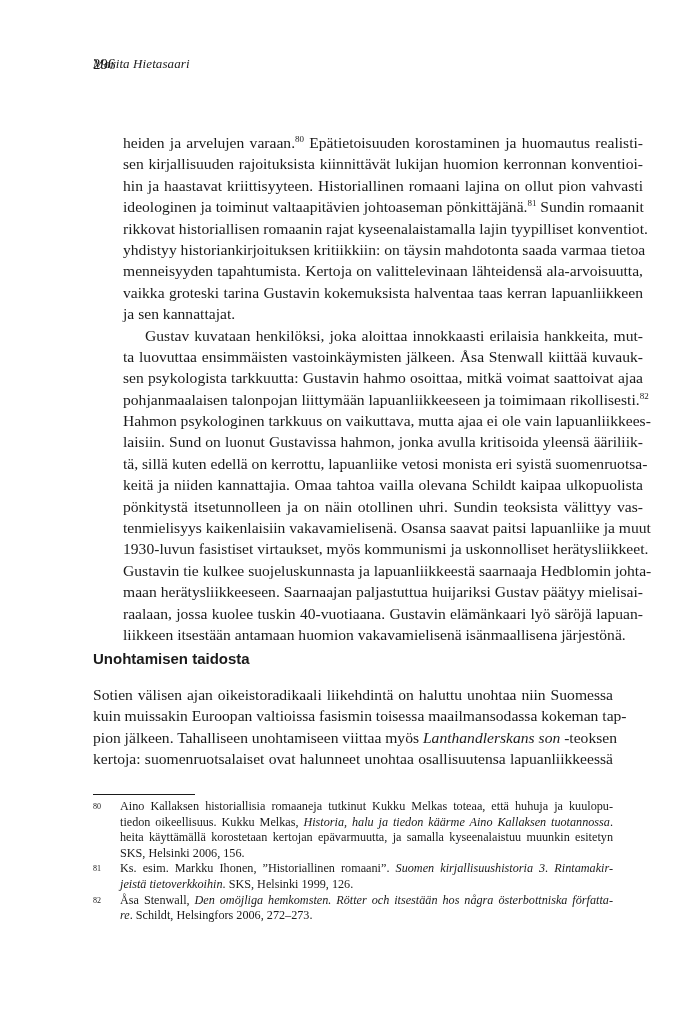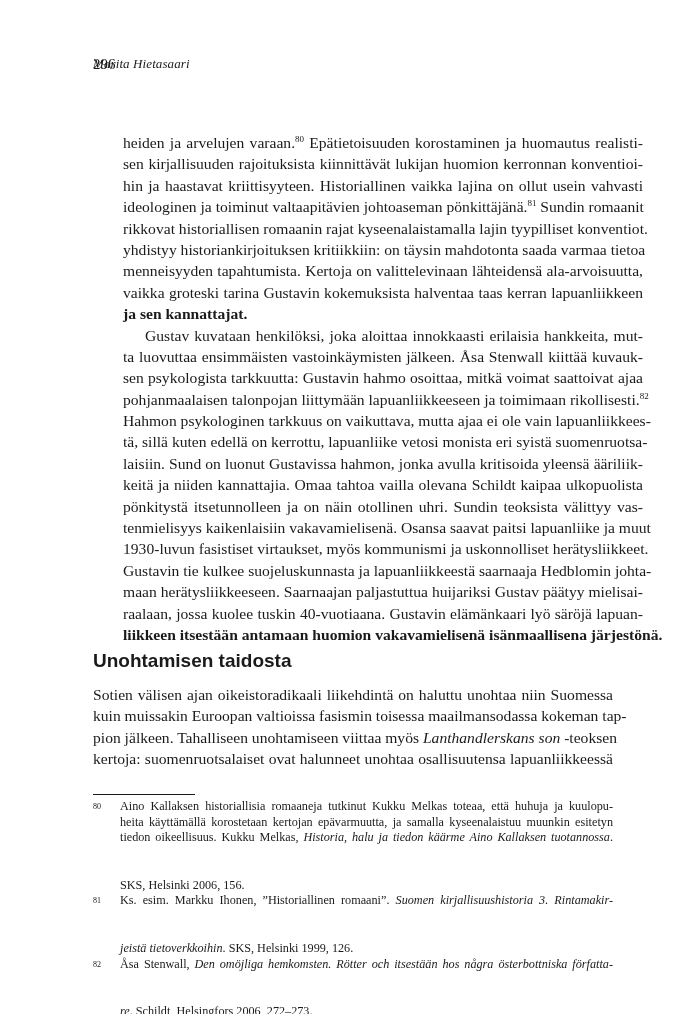--- a/index.html
+++ b/index.html
@@ -6,60 +6,60 @@
     body { width: 700px; height: 1014px; position: relative; overflow: hidden;
            font-family: "Liberation Serif", "DejaVu Serif", serif; color: #1a1a1a; }
     .page { position: absolute; left: 0; top: 0; width: 700px; height: 1014px; border-radius: 19px; }
     .running-head { position: absolute; top: 56px; left: 93px; width: 520px; height: 20px; }
     .page-number { position: absolute; left: 0; top: 0; font-size: 15px; }
     .running-title { position: absolute; left: 0; right: 0; top: 0; text-align: left;
                      font-style: italic; font-size: 13px; letter-spacing: 0.1px; }
     .text-block { position: absolute; left: 93px; width: 520px; font-size: 15.6px; }
     .line { height: 21.4px; line-height: 21.4px; white-space: nowrap;
             text-align: justify; text-align-last: justify; overflow: visible; }
-    .line.last { text-align-last: left; font-weight: bold; }
+    .line.last { text-align-last: left; }
     .line.indent { padding-left: 22px; }
     sup { font-size: 9px; line-height: 0; vertical-align: 6px; }
     .section-heading { position: absolute; left: 93px; top: 650px;
                        font-family: "Liberation Sans", "DejaVu Sans", sans-serif;
-                       font-weight: bold; font-size: 19px; }
+                       font-weight: bold; font-size: 15px; }
     .footnote-rule { position: absolute; left: 93px; top: 794px; width: 102px; height: 1px; background: #1a1a1a; }
     .footnotes { position: absolute; left: 93px; top: 799px; width: 520px; font-size: 12.2px; }
     .fn { position: relative; padding-left: 27px; }
     .fn-num { position: absolute; left: 0; top: 0; font-size: 8px; line-height: 15.6px; vertical-align: top; }
     .fn-line { height: 15.6px; line-height: 15.6px; white-space: nowrap; text-align: justify; text-align-last: justify; }
-    .fn-line.last { text-align-last: left; margin-top: 32px; }
+    .fn-line.last { text-align-last: left; }
     i { font-style: italic; }
   </style>
 </head>
 <body>
 
 <div class="page">
   <div class="running-head">
     <span class="page-number">296</span>
     <div class="running-title">Marita Hietasaari</div>
   </div>
 
   <div class="text-block" id="section1" style="top:132px;margin-left:30px;">
       <div class="line"><span>heiden ja arvelujen varaan.</span><sup>80</sup><span> Epätietoisuuden korostaminen ja huomautus realisti-</span></div>
       <div class="line"><span>sen kirjallisuuden rajoituksista kiinnittävät lukijan huomion kerronnan konventioi-</span></div>
-      <div class="line"><span>hin ja haastavat kriittisyyteen. Historiallinen vaikka lajina on ollut usein vahvasti</span></div>
+      <div class="line"><span>hin ja haastavat kriittisyyteen. Historiallinen romaani lajina on ollut pion vahvasti</span></div>
       <div class="line"><span>ideologinen ja toiminut valtaapitävien johtoaseman pönkittäjänä.</span><sup>81</sup><span> Sundin romaanit</span></div>
       <div class="line"><span>rikkovat historiallisen romaanin rajat kyseenalaistamalla lajin tyypilliset konventiot.</span></div>
       <div class="line"><span>yhdistyy historiankirjoituksen kritiikkiin: on täysin mahdotonta saada varmaa tietoa</span></div>
       <div class="line"><span>menneisyyden tapahtumista. Kertoja on valittelevinaan lähteidensä ala-arvoisuutta,</span></div>
       <div class="line"><span>vaikka groteski tarina Gustavin kokemuksista halventaa taas kerran lapuanliikkeen</span></div>
       <div class="line last"><span>ja sen kannattajat.</span></div>
       <div class="line indent"><span>Gustav kuvataan henkilöksi, joka aloittaa innokkaasti erilaisia hankkeita, mut-</span></div>
       <div class="line"><span>ta luovuttaa ensimmäisten vastoinkäymisten jälkeen. Åsa Stenwall kiittää kuvauk-</span></div>
       <div class="line"><span>sen psykologista tarkkuutta: Gustavin hahmo osoittaa, mitkä voimat saattoivat ajaa</span></div>
       <div class="line"><span>pohjanmaalaisen talonpojan liittymään lapuanliikkeeseen ja toimimaan rikollisesti.</span><sup>82</sup></div>
       <div class="line"><span>Hahmon psykologinen tarkkuus on vaikuttava, mutta ajaa ei ole vain lapuanliikkees-</span></div>
+      <div class="line"><span>laisiin. Sund on luonut Gustavissa hahmon, jonka avulla kritisoida yleensä ääriliik-</span></div>
       <div class="line"><span>tä, sillä kuten edellä on kerrottu, lapuanliike vetosi monista eri syistä suomenruotsa-</span></div>
-      <div class="line"><span>laisiin. Sund on luonut Gustavissa hahmon, jonka avulla kritisoida yleensä ääriliik-</span></div>
       <div class="line"><span>keitä ja niiden kannattajia. Omaa tahtoa vailla olevana Schildt kaipaa ulkopuolista</span></div>
       <div class="line"><span>pönkitystä itsetunnolleen ja on näin otollinen uhri. Sundin teoksista välittyy vas-</span></div>
       <div class="line"><span>tenmielisyys kaikenlaisiin vakavamielisenä. Osansa saavat paitsi lapuanliike ja muut</span></div>
       <div class="line"><span>1930-luvun fasistiset virtaukset, myös kommunismi ja uskonnolliset herätysliikkeet.</span></div>
       <div class="line"><span>Gustavin tie kulkee suojeluskunnasta ja lapuanliikkeestä saarnaaja Hedblomin johta-</span></div>
       <div class="line"><span>maan herätysliikkeeseen. Saarnaajan paljastuttua huijariksi Gustav päätyy mielisai-</span></div>
       <div class="line"><span>raalaan, jossa kuolee tuskin 40-vuotiaana. Gustavin elämänkaari lyö säröjä lapuan-</span></div>
       <div class="line last"><span>liikkeen itsestään antamaan huomion vakavamielisenä isänmaallisena järjestönä.</span></div>
     </div>
 
@@ -71,22 +71,22 @@
       <div class="line"><span>pion jälkeen. Tahalliseen unohtamiseen viittaa myös </span><i>Lanthandlerskans son</i><span> -teoksen</span></div>
       <div class="line"><span>kertoja: suomenruotsalaiset ovat halunneet unohtaa osallisuutensa lapuanliikkeessä</span></div>
     </div>
 
   <div class="footnote-rule"></div>
 
   <div class="footnotes" id="footnotes">
       <div class="fn">
         <span class="fn-num">80</span>
         <div class="fn-line"><span>Aino Kallaksen historiallisia romaaneja tutkinut Kukku Melkas toteaa, että huhuja ja kuulopu-</span></div>
+        <div class="fn-line"><span>tiedon oikeellisuus. Kukku Melkas, </span><i>Historia, halu ja tiedon käärme Aino Kallaksen tuotannossa</i><span>.</span></div>
         <div class="fn-line"><span>heita käyttämällä korostetaan kertojan epävarmuutta, ja samalla kyseenalaistuu muunkin esitetyn</span></div>
-        <div class="fn-line"><span>tiedon oikeellisuus. Kukku Melkas, </span><i>Historia, halu ja tiedon käärme Aino Kallaksen tuotannossa</i><span>.</span></div>
         <div class="fn-line last"><span>SKS, Helsinki 2006, 156.</span></div>
       </div>
       <div class="fn">
         <span class="fn-num">81</span>
         <div class="fn-line"><span>Ks. esim. Markku Ihonen, ”Historiallinen romaani”. </span><i>Suomen kirjallisuushistoria 3. Rintamakir-</i></div>
         <div class="fn-line last"><span></span><i>jeistä tietoverkkoihin</i><span>. SKS, Helsinki 1999, 126.</span></div>
       </div>
       <div class="fn">
         <span class="fn-num">82</span>
         <div class="fn-line"><span>Åsa Stenwall, </span><i>Den omöjliga hemkomsten. Rötter och itsestään hos några österbottniska författa-</i></div>

